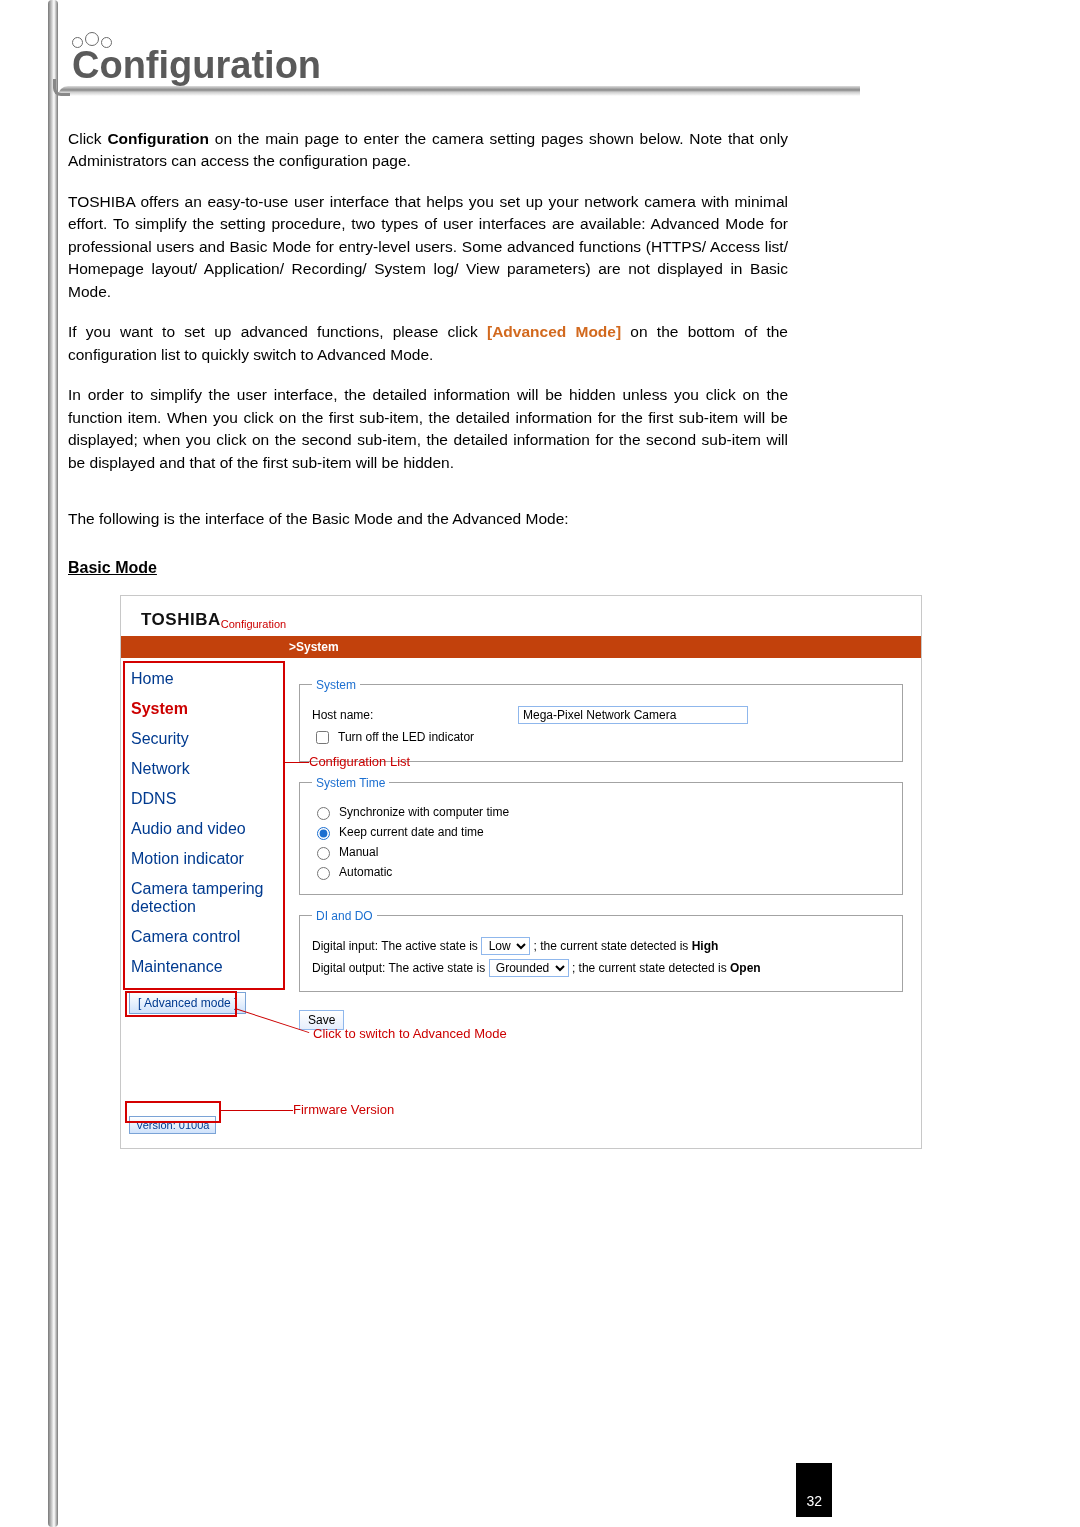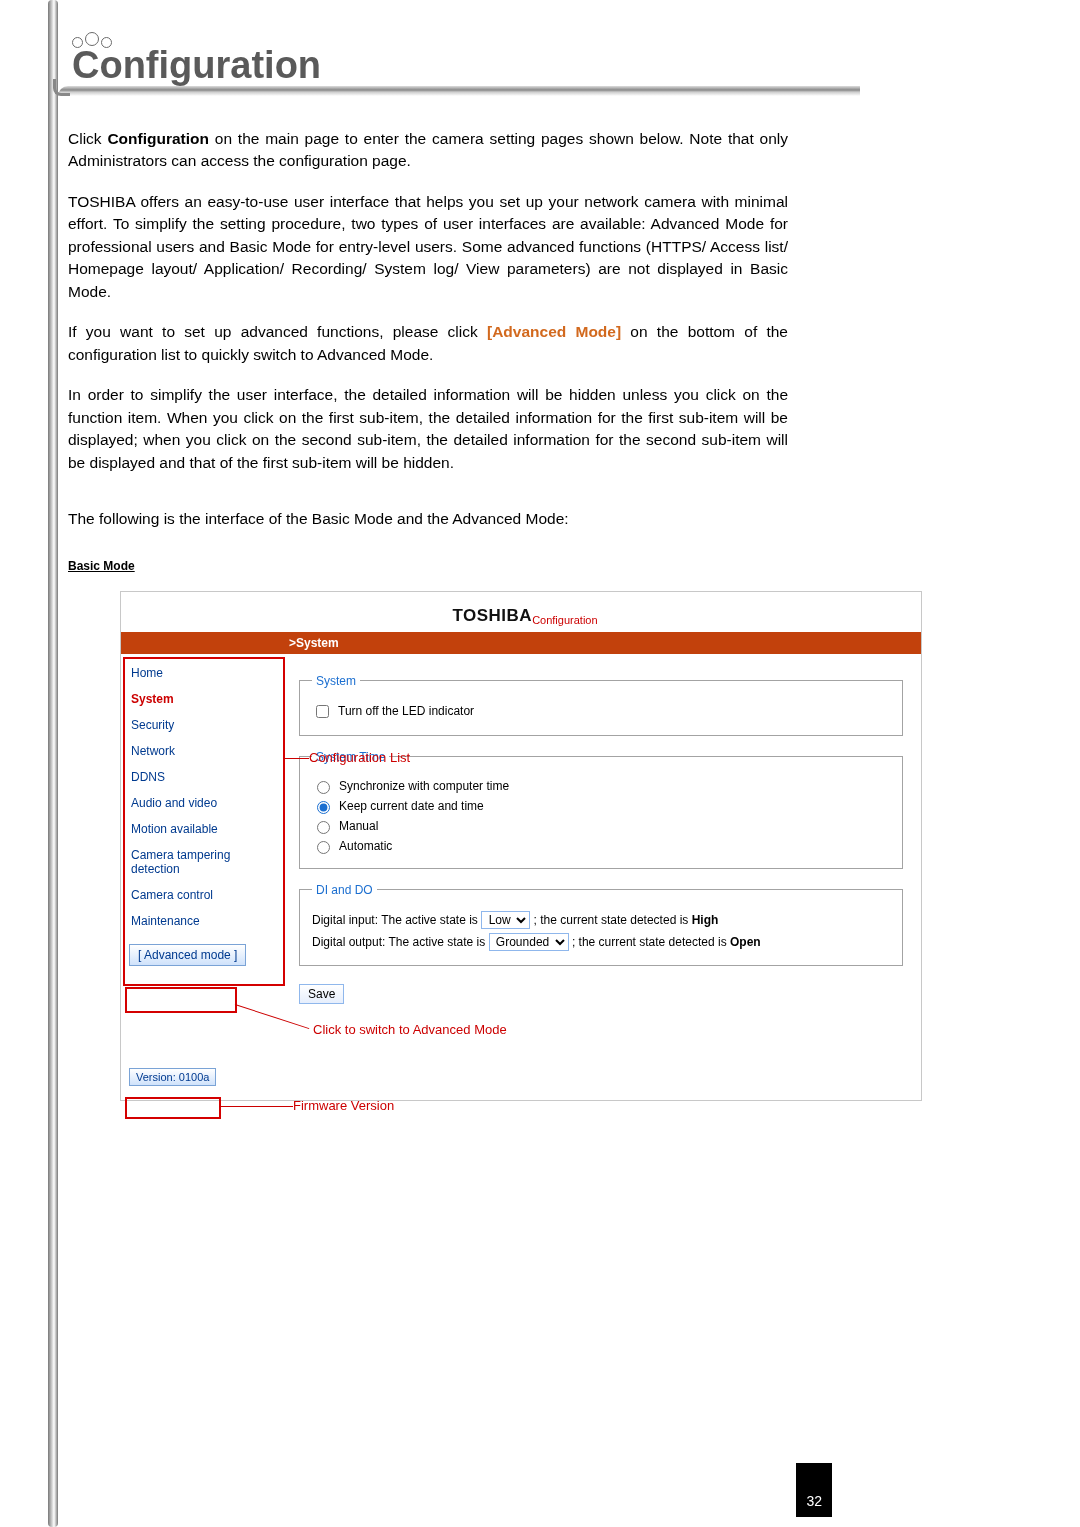--- a/index.html
+++ b/index.html
@@ -74,37 +74,37 @@
   .body-text {
     margin: 32px 72px 0 68px;
     text-align: justify;
     line-height: 1.45;
   }
   .body-text p { margin: 0 0 18px 0; }
   .mode-heading {
     margin: 28px 72px 18px 68px;
     font-weight: bold;
     text-decoration: underline;
-    font-size: 12px;
+    font-size: 16px;
   }
   .bold { font-weight: bold; }
   .orange-bold { font-weight: bold; color: #d2691e; }
 
   
   .ui-shot {
     margin: 8px 120px 8px 120px;
     border: 1px solid #c8c8c8;
     font-size: 12px;
     width: 800px;
     position: relative;
   }
   .ui-top {
     display:flex;
     align-items:flex-end;
-    justify-content:center;
+    justify-content:flex-start;
     padding: 14px 12px 6px 20px;
   }
   .ui-brand { font-weight: bold; letter-spacing: 0.5px; font-size: 17px; color:#111;}
   .ui-conf-link { color:#c00; font-size:11px;}
   .ui-bluebar {
     background: #c2410c;
     color: #fff;
     padding: 4px 8px 4px 168px;
     font-weight: bold;
   }
@@ -112,21 +112,21 @@
     display:flex;
   }
   .ui-side {
     width: 160px;
     background:#fff;
     padding: 6px 0;
   }
   .ui-side-item {
     padding: 6px 10px;
     color:#003a8f;
-    font-size:12px;
+    font-size:16px;
   }
   .ui-side-item.active { color:#c00; font-weight:bold; }
   .ui-side-btn {
     margin: 10px 8px;
     border:1px solid #7aa3d6;
     background: linear-gradient(#fff,#cfe2fb);
     color:#003a8f;
     padding:3px 8px;
     font-size:12px;
     display:inline-block;
@@ -240,31 +240,35 @@
     </div>
     <div class="ui-bluebar">&gt;System</div>
     <div class="ui-main">
       <div class="ui-side">
         <div class="ui-side-item">Home</div>
         <div class="ui-side-item active">System</div>
         <div class="ui-side-item">Security</div>
         <div class="ui-side-item">Network</div>
         <div class="ui-side-item">DDNS</div>
         <div class="ui-side-item">Audio and video</div>
-        <div class="ui-side-item">Motion available</div>
+        <div class="ui-side-item">Motion indicator</div>
         <div class="ui-side-item">Camera tampering detection</div>
         <div class="ui-side-item">Camera control</div>
         <div class="ui-side-item">Maintenance</div>
         <div class="ui-side-btn">[ Advanced mode ]</div>
         <div class="ui-ver">Version: 0100a</div>
       </div>
 
       <div class="ui-content">
         <fieldset>
           <legend>System</legend>
+          <div class="row">
+            <span class="lbl">Host name:</span>
+            <input class="txt" value="Mega-Pixel Network Camera" style="">
+          </div>
           <div class="row">
             <input type="checkbox" class="chk" style="">
             <span>Turn off the LED indicator</span>
           </div>
         </fieldset>
 
         <fieldset>
           <legend>System Time</legend>
           <div class="row">
               <input type="radio" class="rad" style="">

